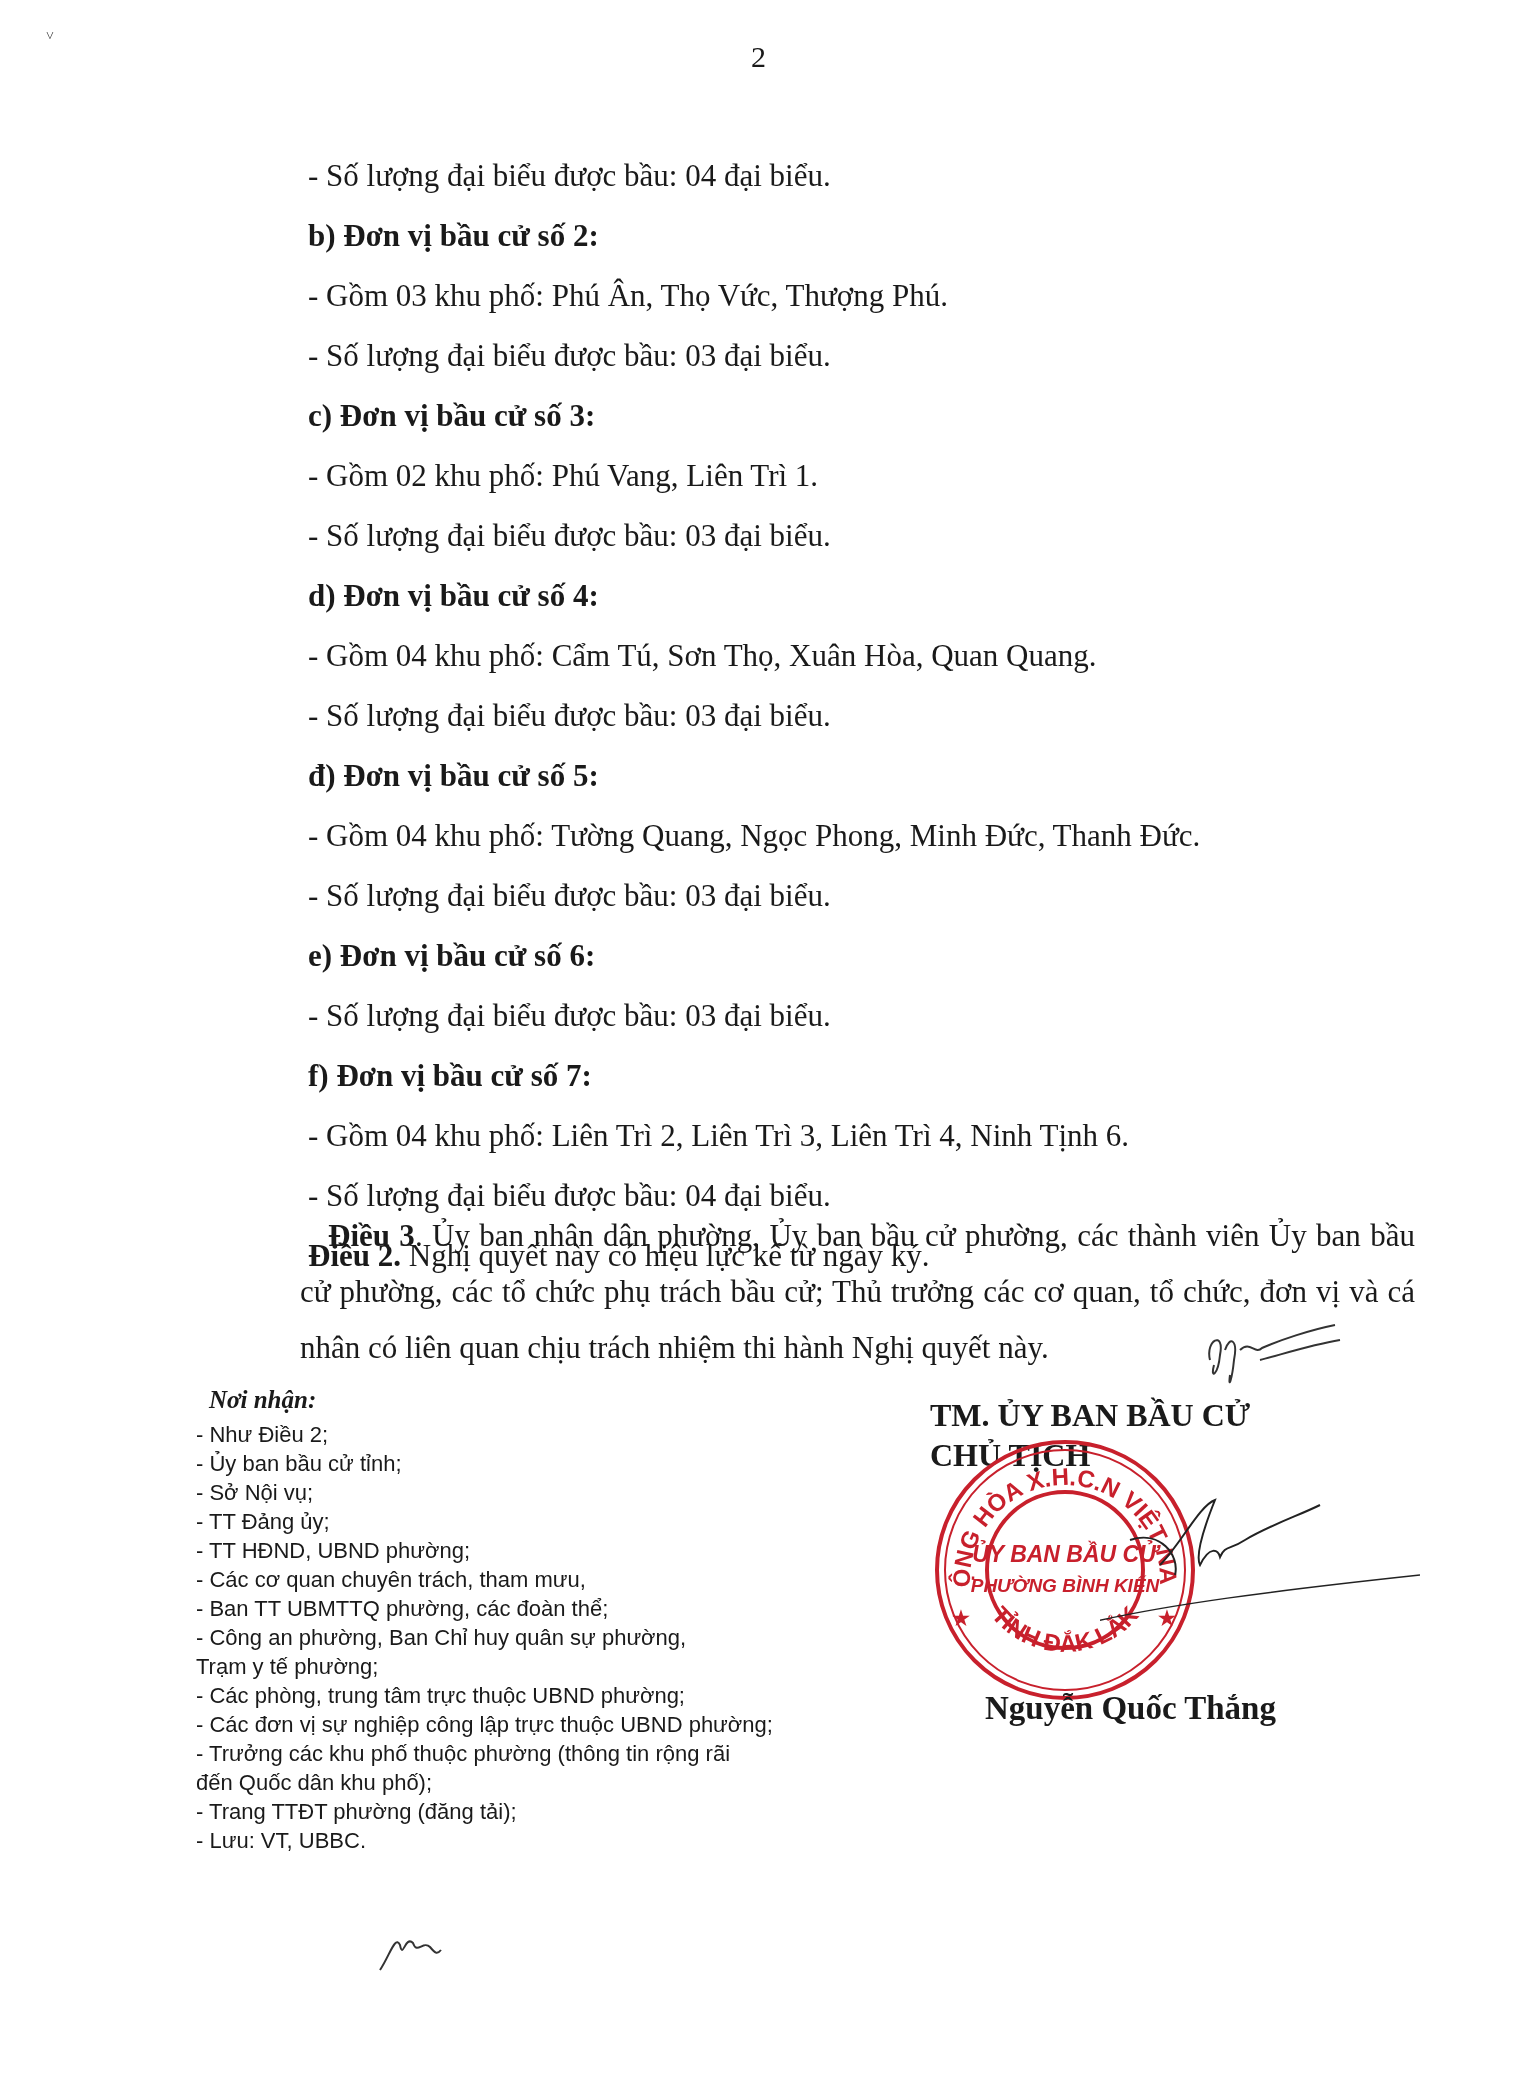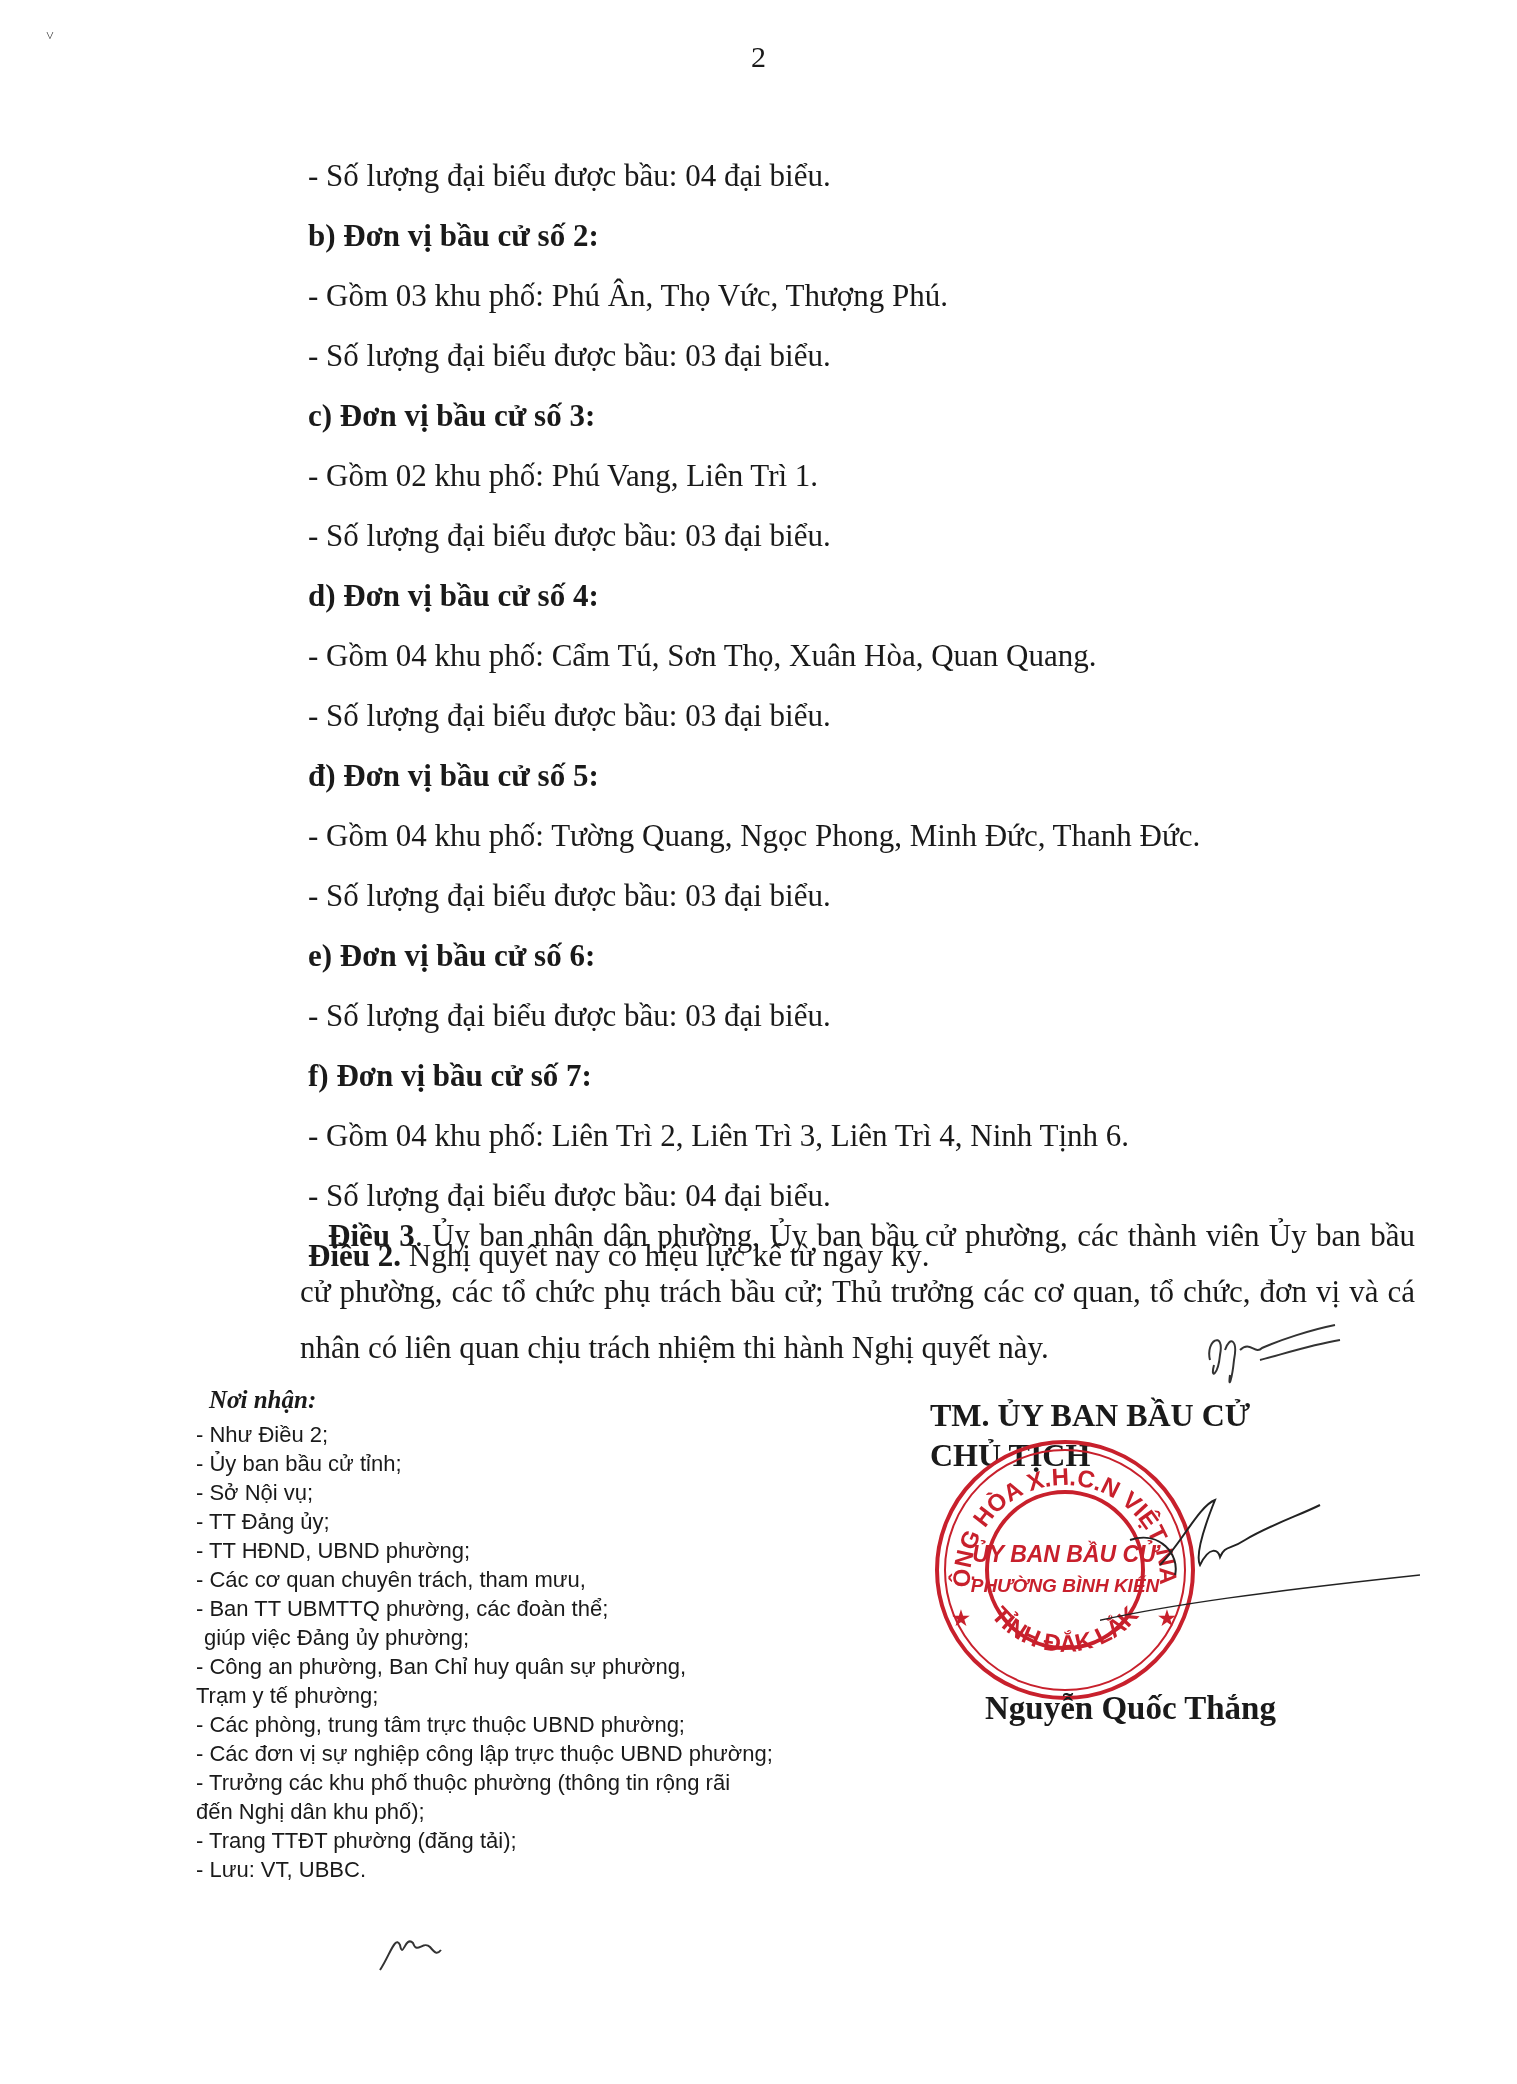--- a/index.html
+++ b/index.html
@@ -74,27 +74,26 @@
 
 <div class="recipients">
   <div class="recipients-title">Nơi nhận:</div>
   <div class="recipient">- Như Điều 2;</div>
   <div class="recipient">- Ủy ban bầu cử tỉnh;</div>
   <div class="recipient">- Sở Nội vụ;</div>
   <div class="recipient">- TT Đảng ủy;</div>
   <div class="recipient">- TT HĐND, UBND phường;</div>
   <div class="recipient">- Các cơ quan chuyên trách, tham mưu,</div>
   <div class="recipient">- Ban TT UBMTTQ phường, các đoàn thể;</div>
-  <div class="recipient" style="padding-left:8px;"> giúp việc Đảng ủy phường;</div>
   <div class="recipient">- Công an phường, Ban Chỉ huy quân sự phường,</div>
   <div class="recipient">Trạm y tế phường;</div>
   <div class="recipient">- Các phòng, trung tâm trực thuộc UBND phường;</div>
   <div class="recipient">- Các đơn vị sự nghiệp công lập trực thuộc UBND phường;</div>
   <div class="recipient">- Trưởng các khu phố thuộc phường (thông tin rộng rãi</div>
-  <div class="recipient">đến Nghị dân khu phố);</div>
+  <div class="recipient">đến Quốc dân khu phố);</div>
   <div class="recipient">- Trang TTĐT phường (đăng tải);</div>
   <div class="recipient">- Lưu: VT, UBBC.</div>
 </div>
 
 <svg class="signature" style="left:375px;top:1925px;" width="70" height="50" viewBox="0 0 70 50">
   <path d="M5 45 C 15 30, 20 10, 25 20 C 28 35, 30 10, 38 18 C 42 30, 48 15, 55 22 C 60 28, 62 30, 66 25" stroke="#333" stroke-width="2" fill="none"></path>
 </svg>
 
 <div class="sign-block">
   <div class="sign-title">TM. ỦY BAN BẦU CỬ</div>

